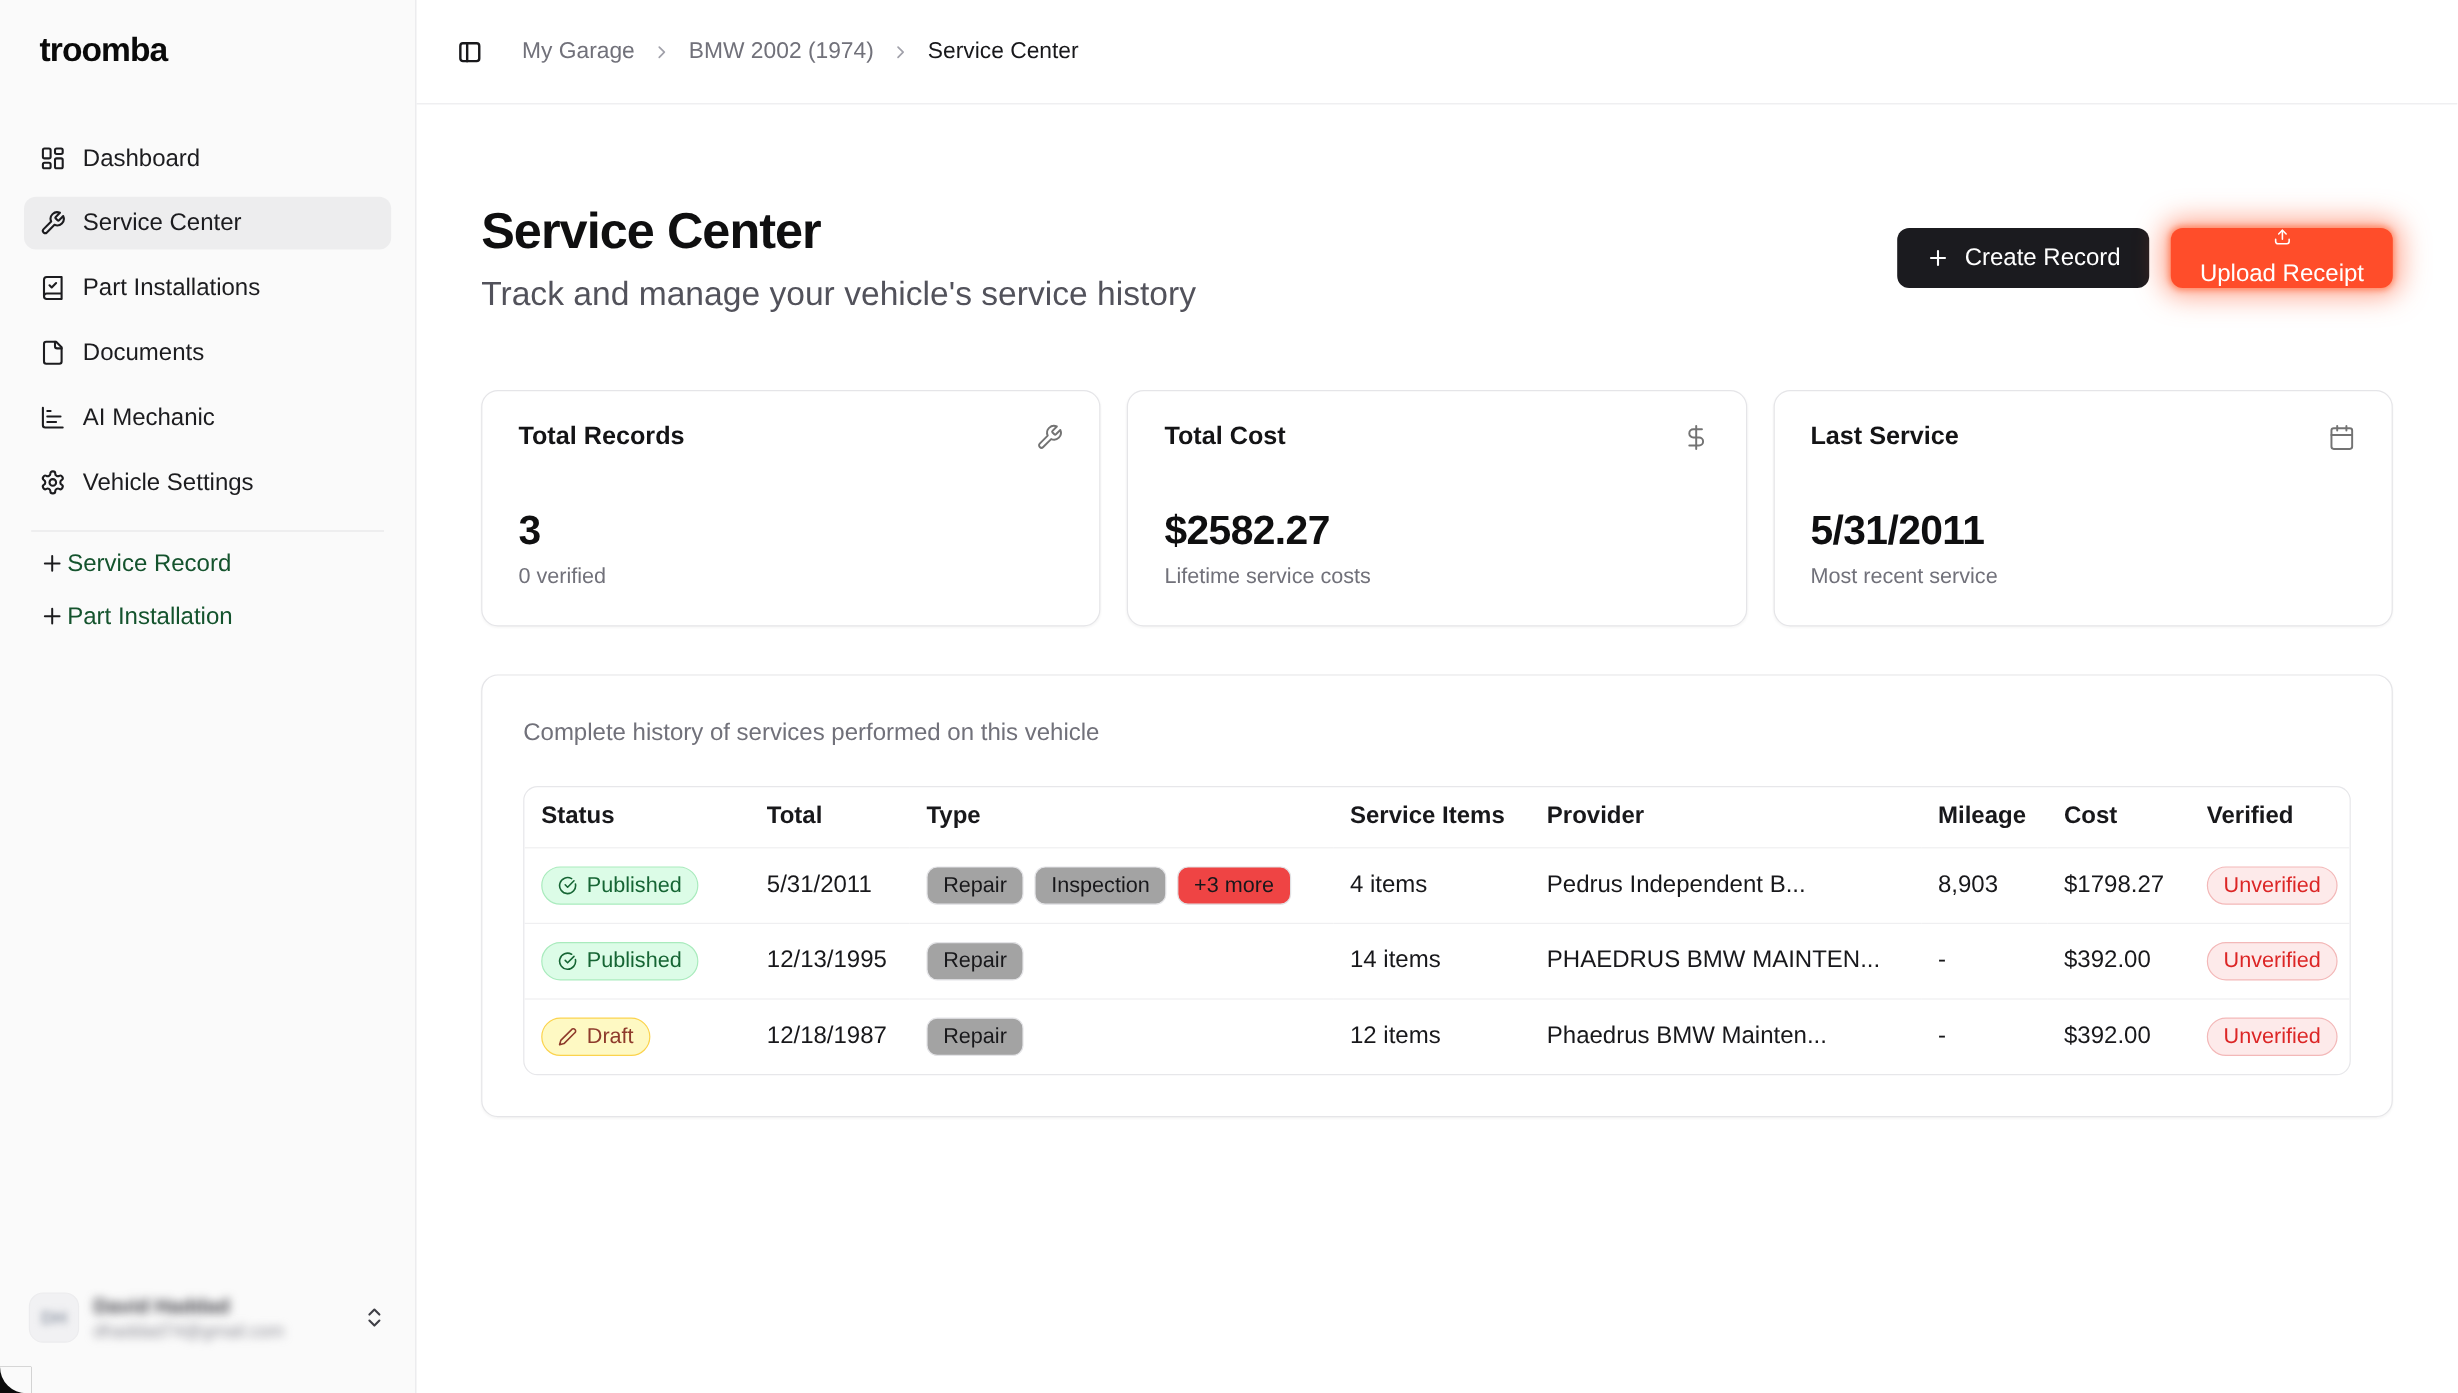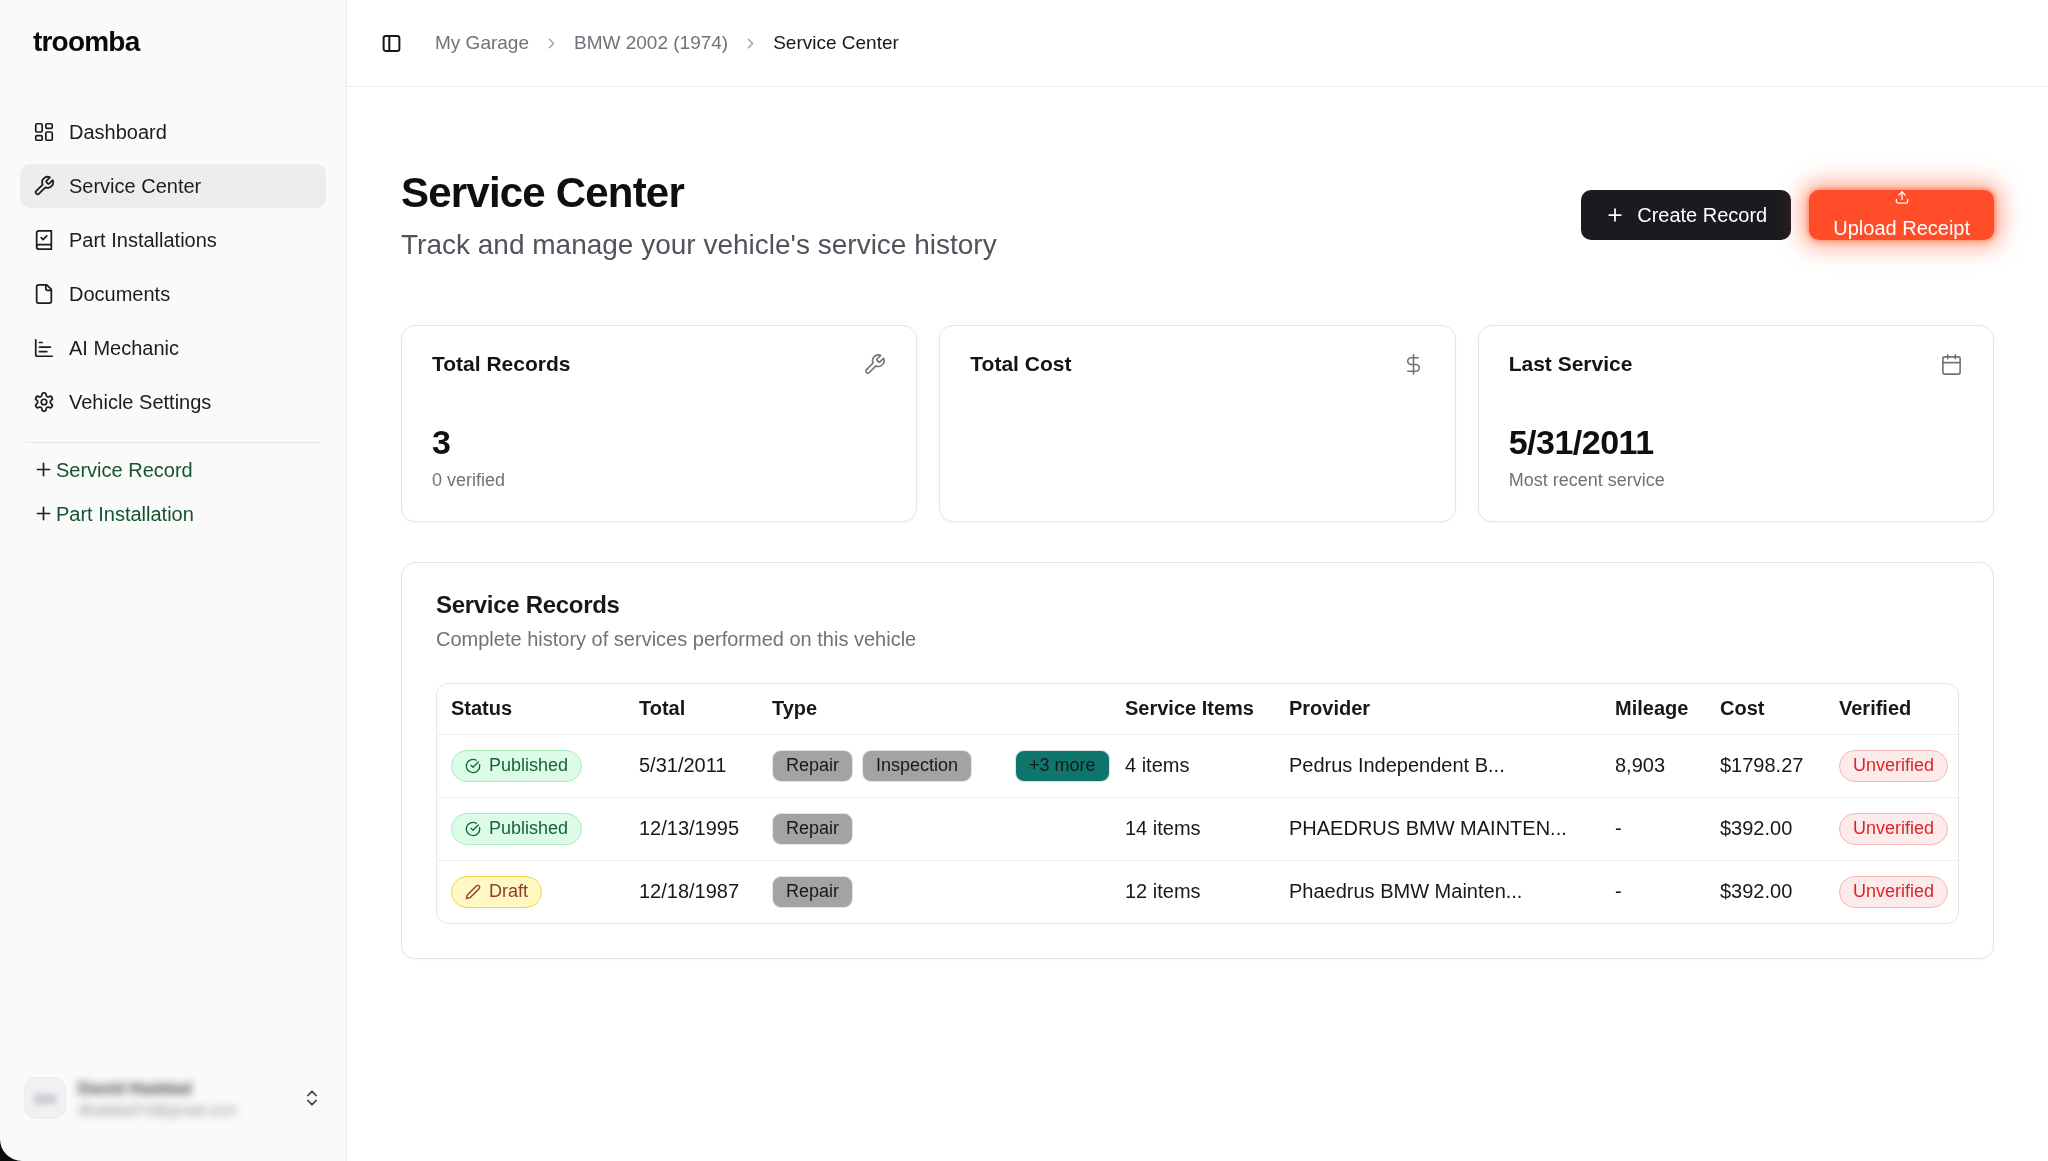--- a/index.html
+++ b/index.html
@@ -87,21 +87,21 @@
   .badge svg { width:16px; height:16px; }
   .badge.published { background:#dcfce7; border:1px solid #a9ebbd; color:#166534; }
   .badge.published svg { stroke:#166534; }
   .badge.draft { background:#fef9c3; border:1px solid #fbd34d; color:#8e3b2c; }
   .badge.draft svg { stroke:#8e3b2c; }
   .badge.unverified { background:#fdeaea; border:1px solid #f3b8b8; color:#dc2626; }
 
   .chips { display:flex; gap:9px; align-items:center; }
   .chip { display:inline-flex; align-items:center; height:32px; padding:0 13px; background:#a3a3a3;
           border:1px solid #e4e4e7; border-radius:9px; font-size:18px; font-weight:500; color:#18181b; }
-  .chip.more { background:#0f766e; border-color:#e1e1e4;margin-left:34px; }
+  .chip.more { background:#ef4444; border-color:#e1e1e4; }
 </style>
 </head>
 <body>
 
 <div class="app">
 
   <aside class="sidebar">
     <div class="logo">troomba</div>
 
     <nav class="nav">
@@ -254,40 +254,43 @@
           </div>
         </div>
         <div class="stat-card">
           <div class="stat-top">
             <span class="stat-title">Total Cost</span>
             <svg viewBox="0 0 24 24" fill="none" stroke-width="1.7" stroke-linecap="round" stroke-linejoin="round">
                 <path d="M12 2v20"></path>
                 <path d="M17 5H9.5a3.5 3.5 0 0 0 0 7h5a3.5 3.5 0 0 1 0 7H6"></path>
               </svg>
           </div>
+          <div>
+            <div class="stat-value">$2582.27</div>
+            <div class="stat-sub">Lifetime service costs</div>
+          </div>
         </div>
         <div class="stat-card">
           <div class="stat-top">
             <span class="stat-title">Last Service</span>
             <svg viewBox="0 0 24 24" fill="none" stroke-width="1.7" stroke-linecap="round" stroke-linejoin="round">
                 <rect x="3" y="4" width="18" height="18" rx="2"></rect>
                 <path d="M8 2v4"></path>
                 <path d="M16 2v4"></path>
                 <path d="M3 10h18"></path>
               </svg>
           </div>
           <div>
             <div class="stat-value">5/31/2011</div>
             <div class="stat-sub">Most recent service</div>
           </div>
         </div>
       </div>
 
       <div class="section">
-        <div class="section-title">Service Records</div>
         <div class="section-sub">Complete history of services performed on this vehicle</div>
 
         <div class="table-wrap">
           <table>
             <colgroup>
               <col style="width:188px">
                 <col style="width:133px">
                 <col style="width:353px">
                 <col style="width:164px">
               <col style="width:326px">

